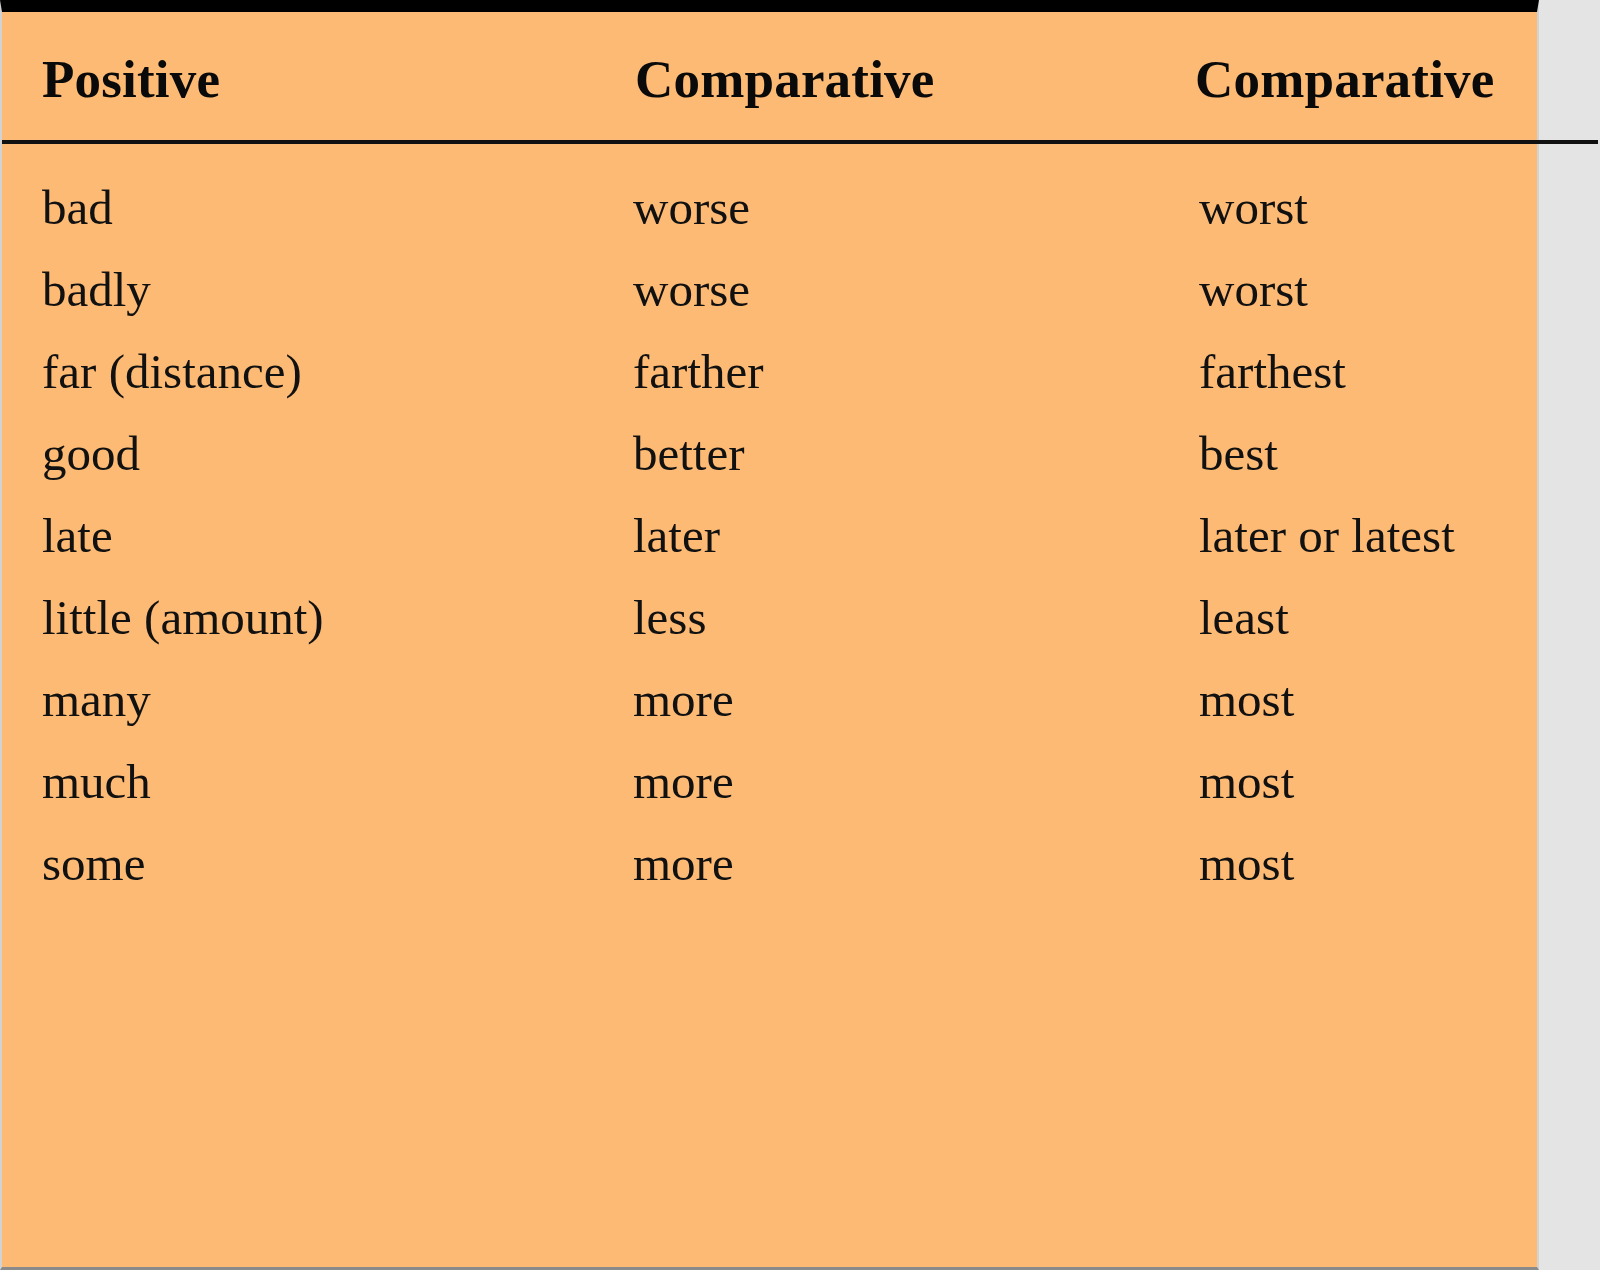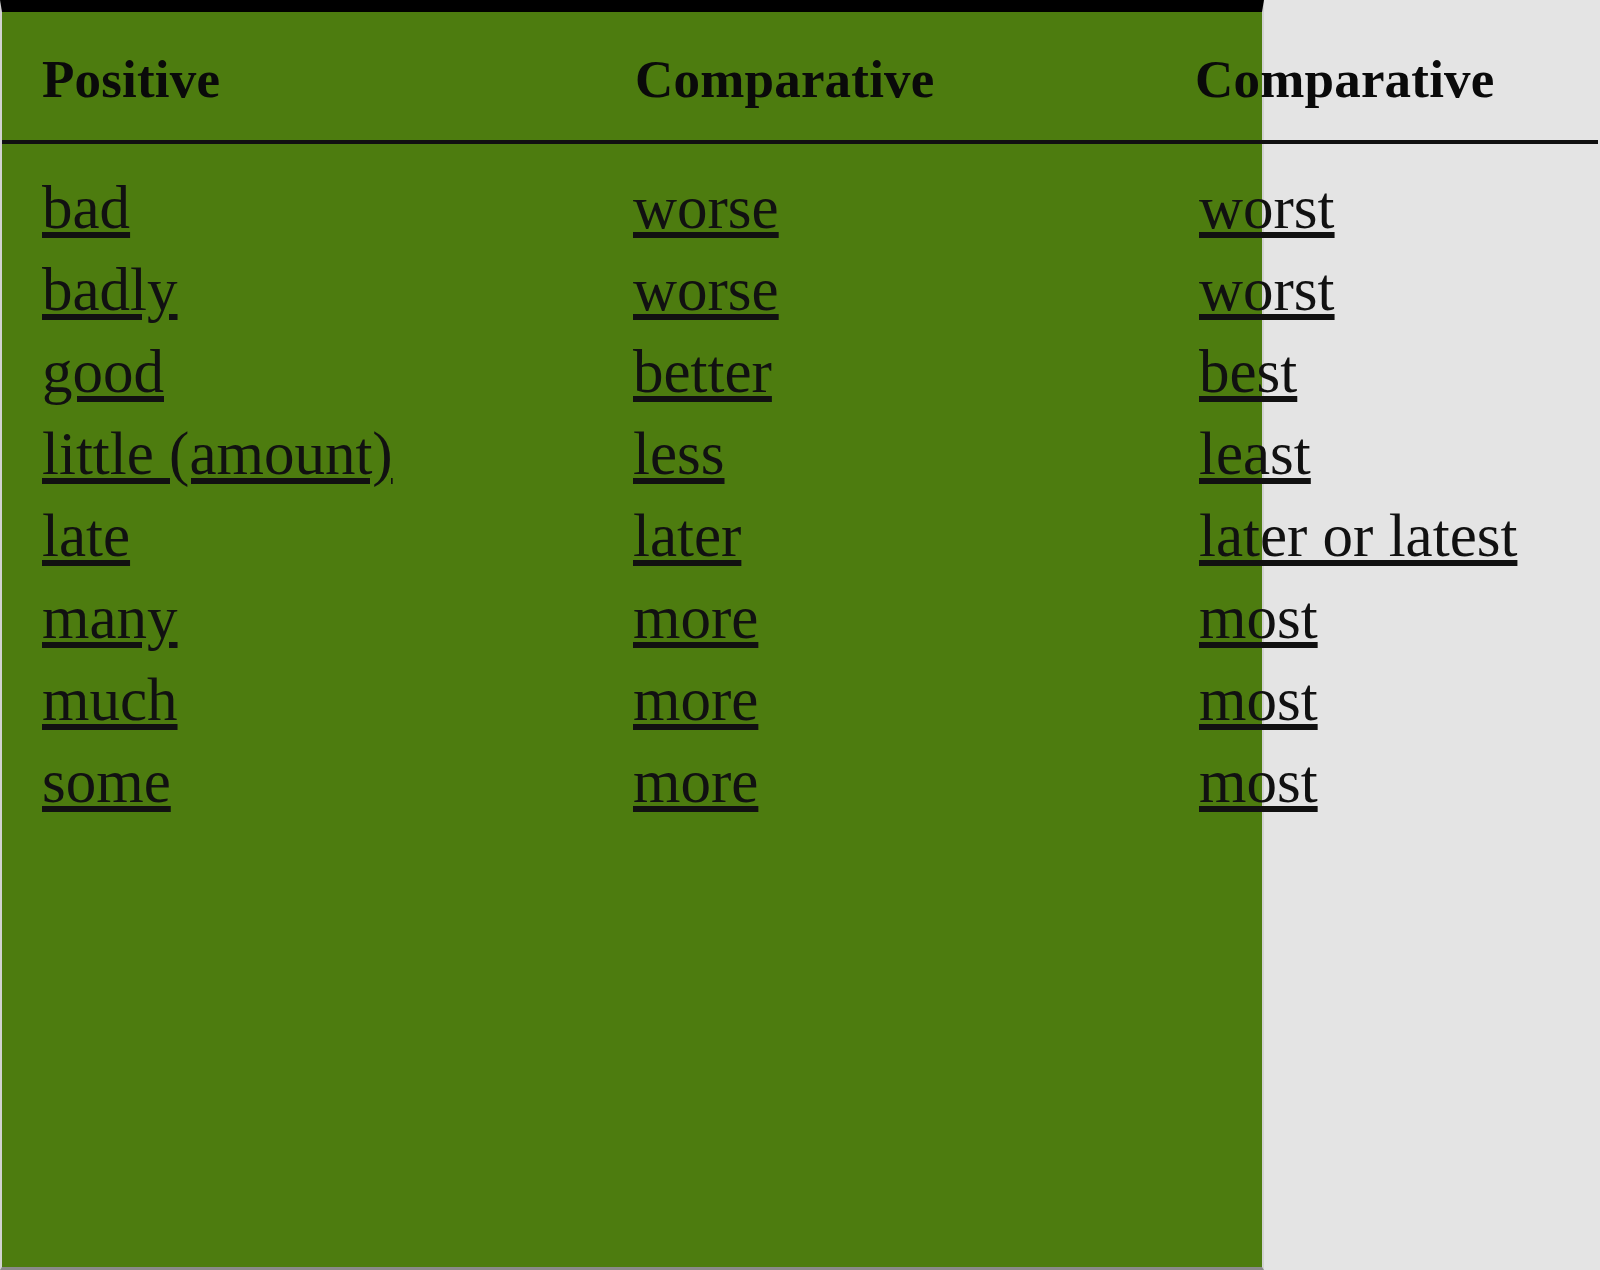--- a/index.html
+++ b/index.html
@@ -9,24 +9,24 @@
   body {
     width: 1600px;
     height: 1270px;
     background: #e4e4e4;
     font-family: "Liberation Serif", "DejaVu Serif", serif;
     overflow: hidden;
   }
 
   .table-wrap {
     position: relative;
-    width: 1264px;
+    width: 1539px;
     height: 1270px;
     box-sizing: border-box;
-    background: #4d7c0f;
+    background: #fdba74;
     border-top: 12px solid #000000;
     border-left: 2px solid #d2d2d2;
     border-right: 2px solid #d2d2d2;
     border-bottom: 3px solid #8a8a8a;
   }
 
   table.adj-table {
     width: 100%;
     border-collapse: collapse;
     table-layout: fixed;
@@ -52,29 +52,28 @@
   thead th .hd {
     display: block;
     padding-top: 6px;
   }
 
   th.th-positive .hd    { padding-left: 40px; }
   th.th-comparative .hd { padding-left: 38px; }
   th.th-superlative .hd { padding-left: 30px; }
 
   tbody td {
-    font-size: 61px;
+    font-size: 49px;
     line-height: 1;
     color: #111111;
     padding: 0;
     height: 82px;
     vertical-align: middle;
     font-weight: normal;
     white-space: nowrap;
-    text-decoration: underline;
   }
 
   tbody tr:first-child td { padding-top: 22px; }
 
   td.c-positive    { padding-left: 40px; }
   td.c-comparative { padding-left: 36px; }
   td.c-superlative { padding-left: 34px; }
 </style>
 </head>
 <body>
@@ -104,33 +103,38 @@
         <td class="c-positive">bad</td>
         <td class="c-comparative">worse</td>
         <td class="c-superlative">worst</td>
       </tr>
       <tr>
         <td class="c-positive">badly</td>
         <td class="c-comparative">worse</td>
         <td class="c-superlative">worst</td>
       </tr>
       <tr>
+        <td class="c-positive">far (distance)</td>
+        <td class="c-comparative">farther</td>
+        <td class="c-superlative">farthest</td>
+      </tr>
+      <tr>
         <td class="c-positive">good</td>
         <td class="c-comparative">better</td>
         <td class="c-superlative">best</td>
       </tr>
       <tr>
+        <td class="c-positive">late</td>
+        <td class="c-comparative">later</td>
+        <td class="c-superlative">later or latest</td>
+      </tr>
+      <tr>
         <td class="c-positive">little (amount)</td>
         <td class="c-comparative">less</td>
         <td class="c-superlative">least</td>
-      </tr>
-      <tr>
-        <td class="c-positive">late</td>
-        <td class="c-comparative">later</td>
-        <td class="c-superlative">later or latest</td>
       </tr>
       <tr>
         <td class="c-positive">many</td>
         <td class="c-comparative">more</td>
         <td class="c-superlative">most</td>
       </tr>
       <tr>
         <td class="c-positive">much</td>
         <td class="c-comparative">more</td>
         <td class="c-superlative">most</td>

